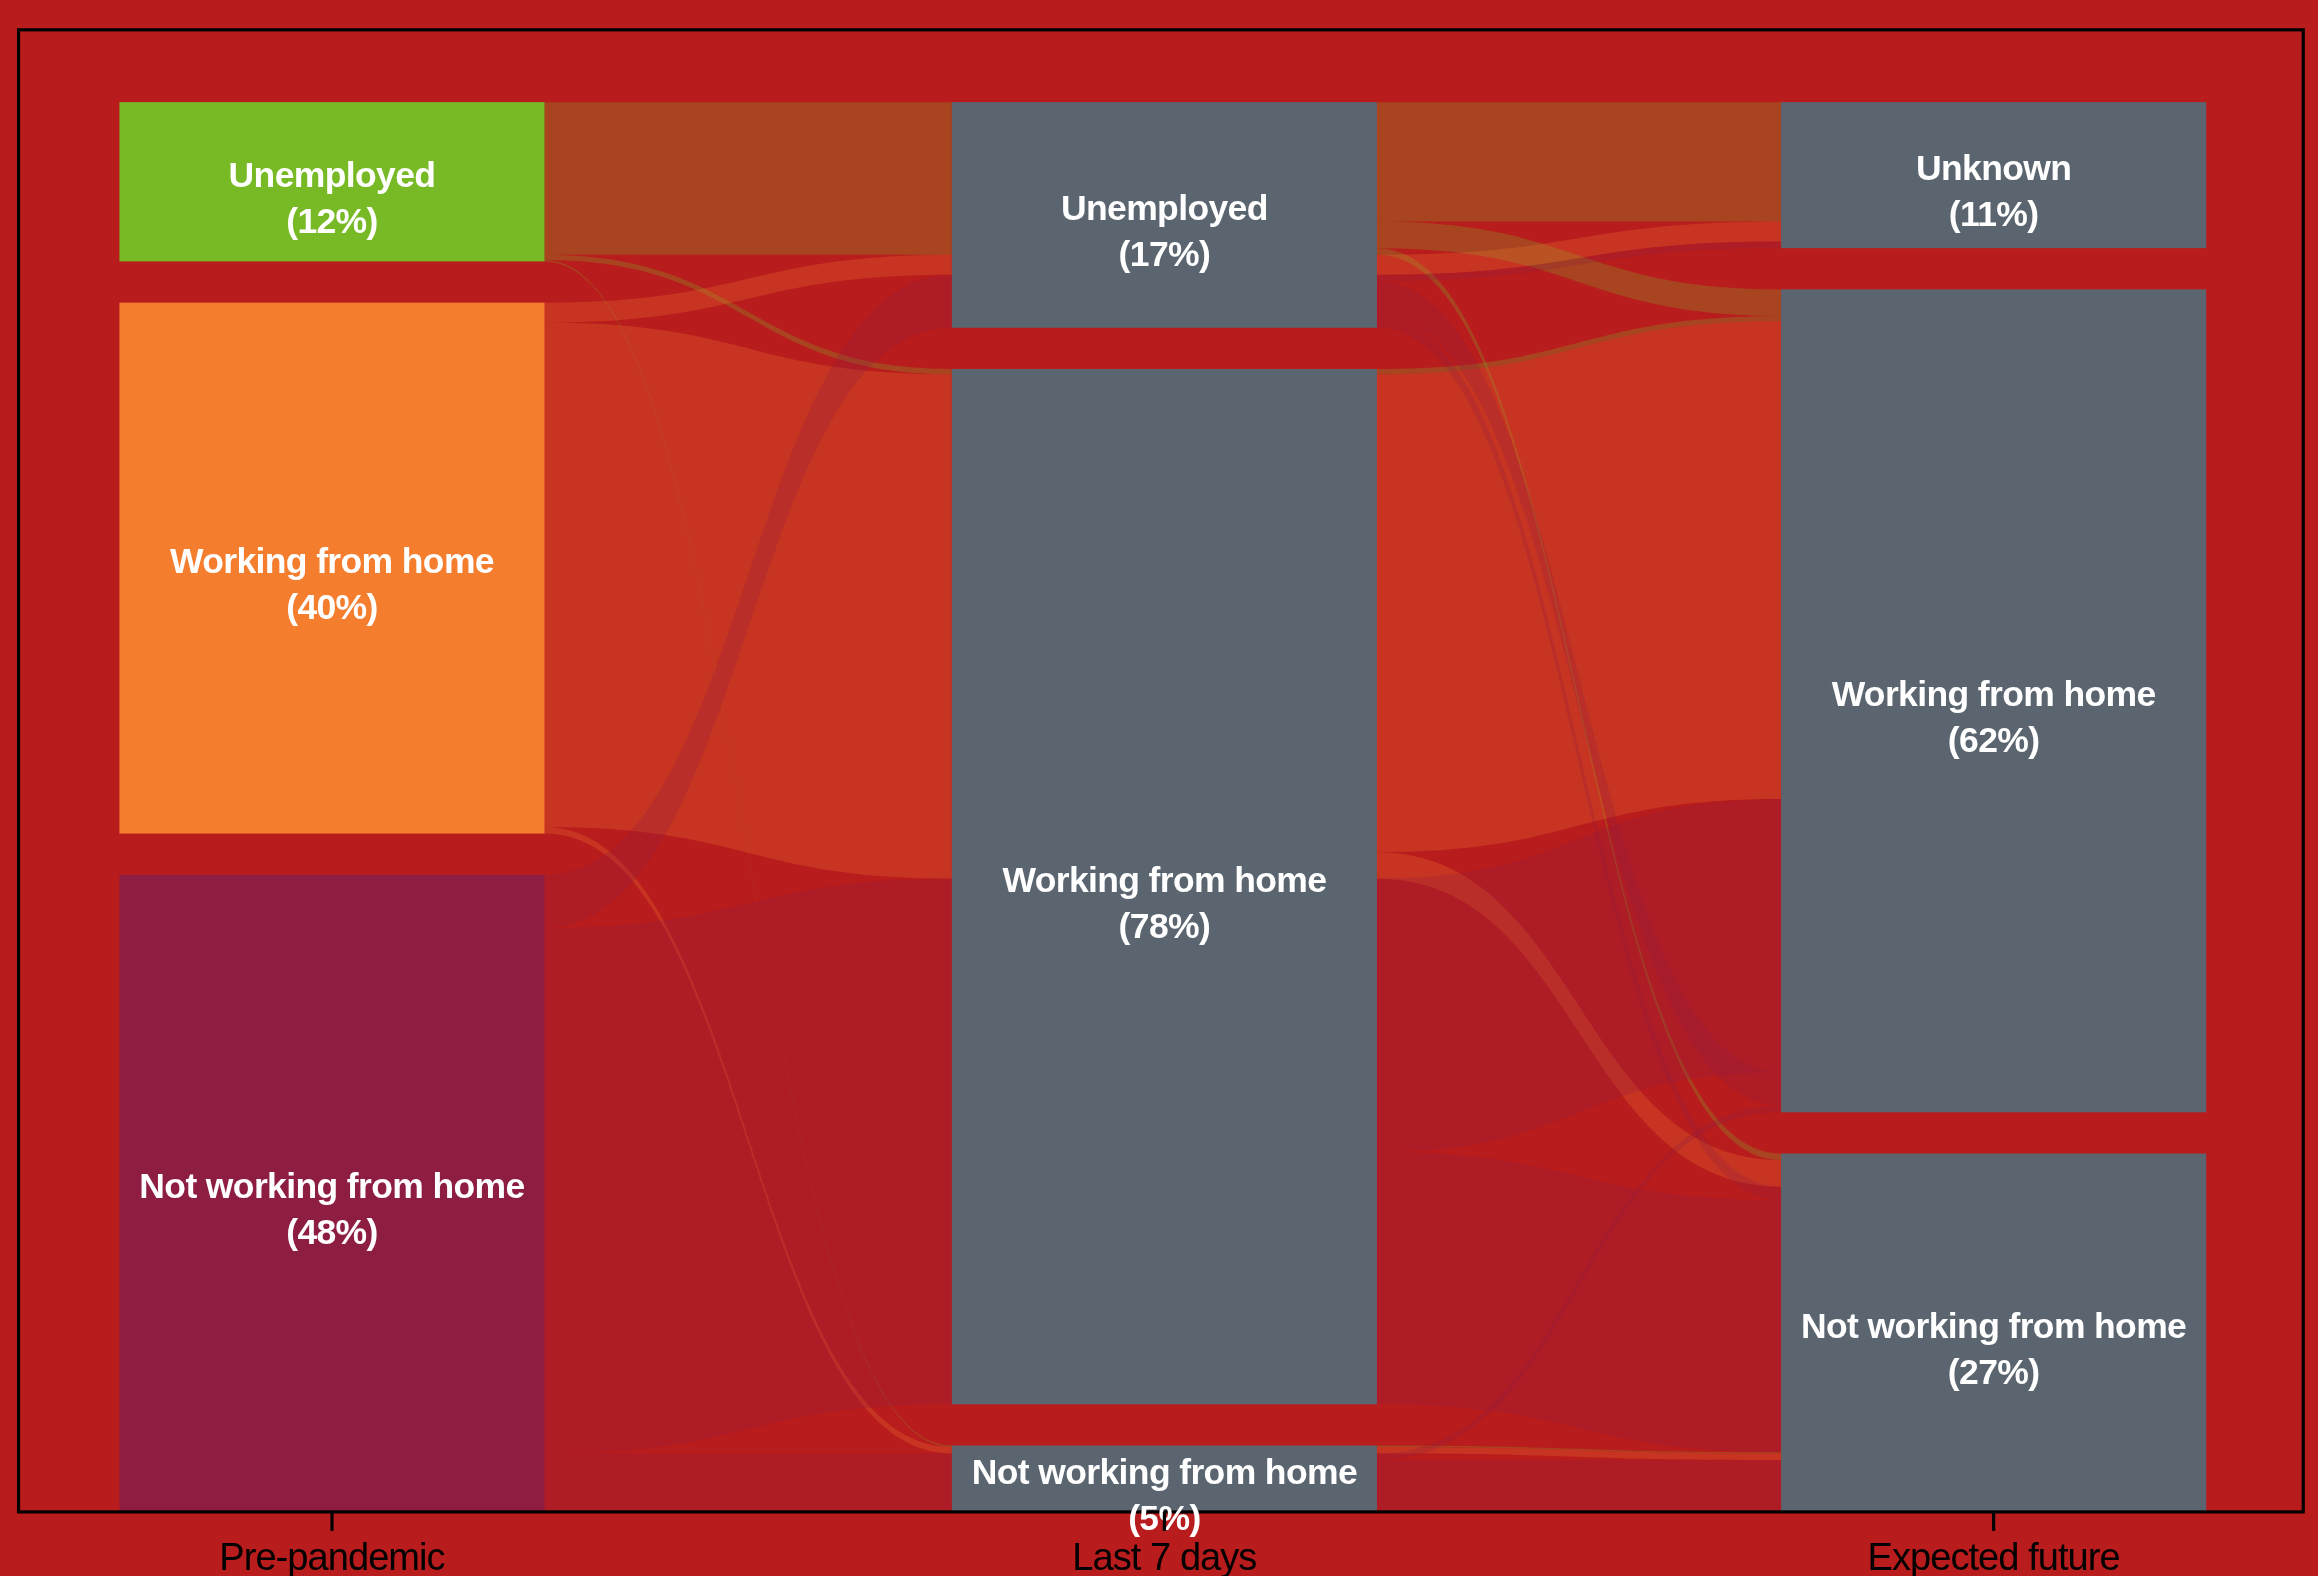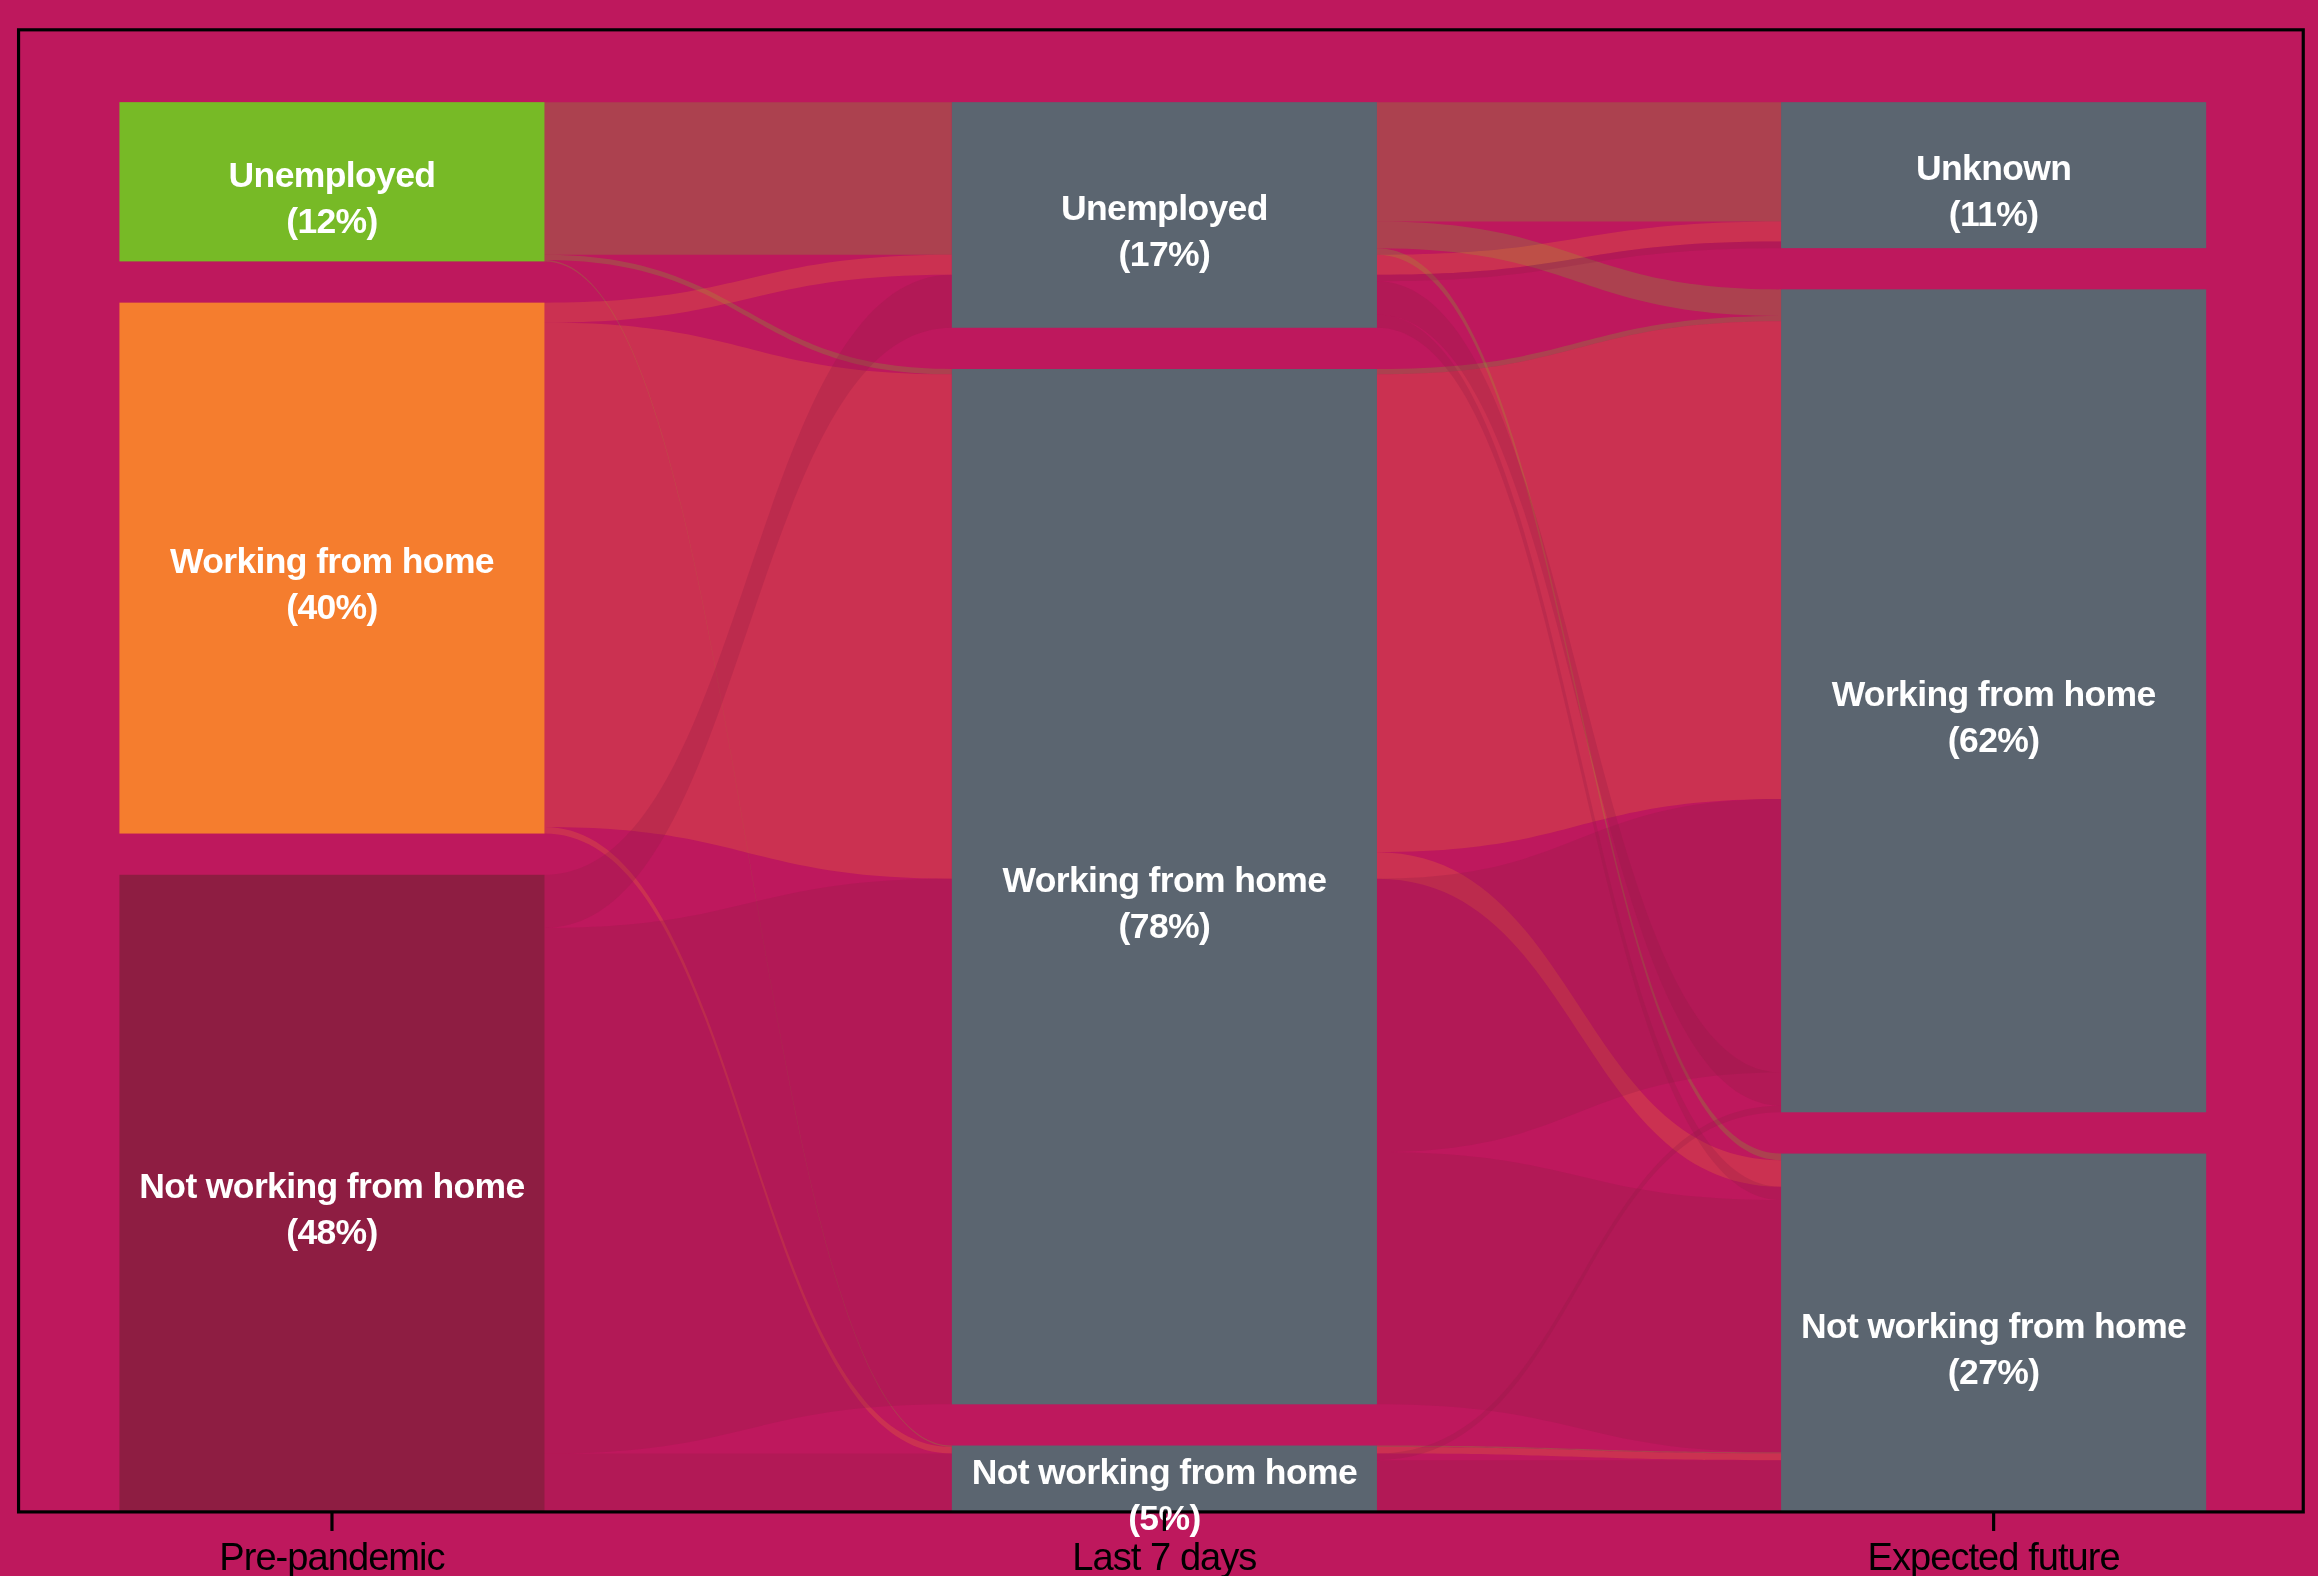--- a/index.html
+++ b/index.html
@@ -7,21 +7,21 @@
     padding: 0;
     background: #ffffff;
     width: 100%;
     height: 100%;
     overflow: hidden;
     font-family: "Liberation Sans", sans-serif;
   }
   .figure {
     width: 100vw;
     height: 100vh;
-    background: #be185d;
+    background: #b91c1c;
   }
   svg { display: block; width: 100%; height: 100%; }
   text { font-family: "Liberation Sans", sans-serif; }
   .node-label { font-weight: bold; fill: #ffffff; letter-spacing: -1px; }
   .axis-label { fill: #000000; letter-spacing: -1.5px; }
 </style>
 </head>
 <body>
 
 <div class="figure">

